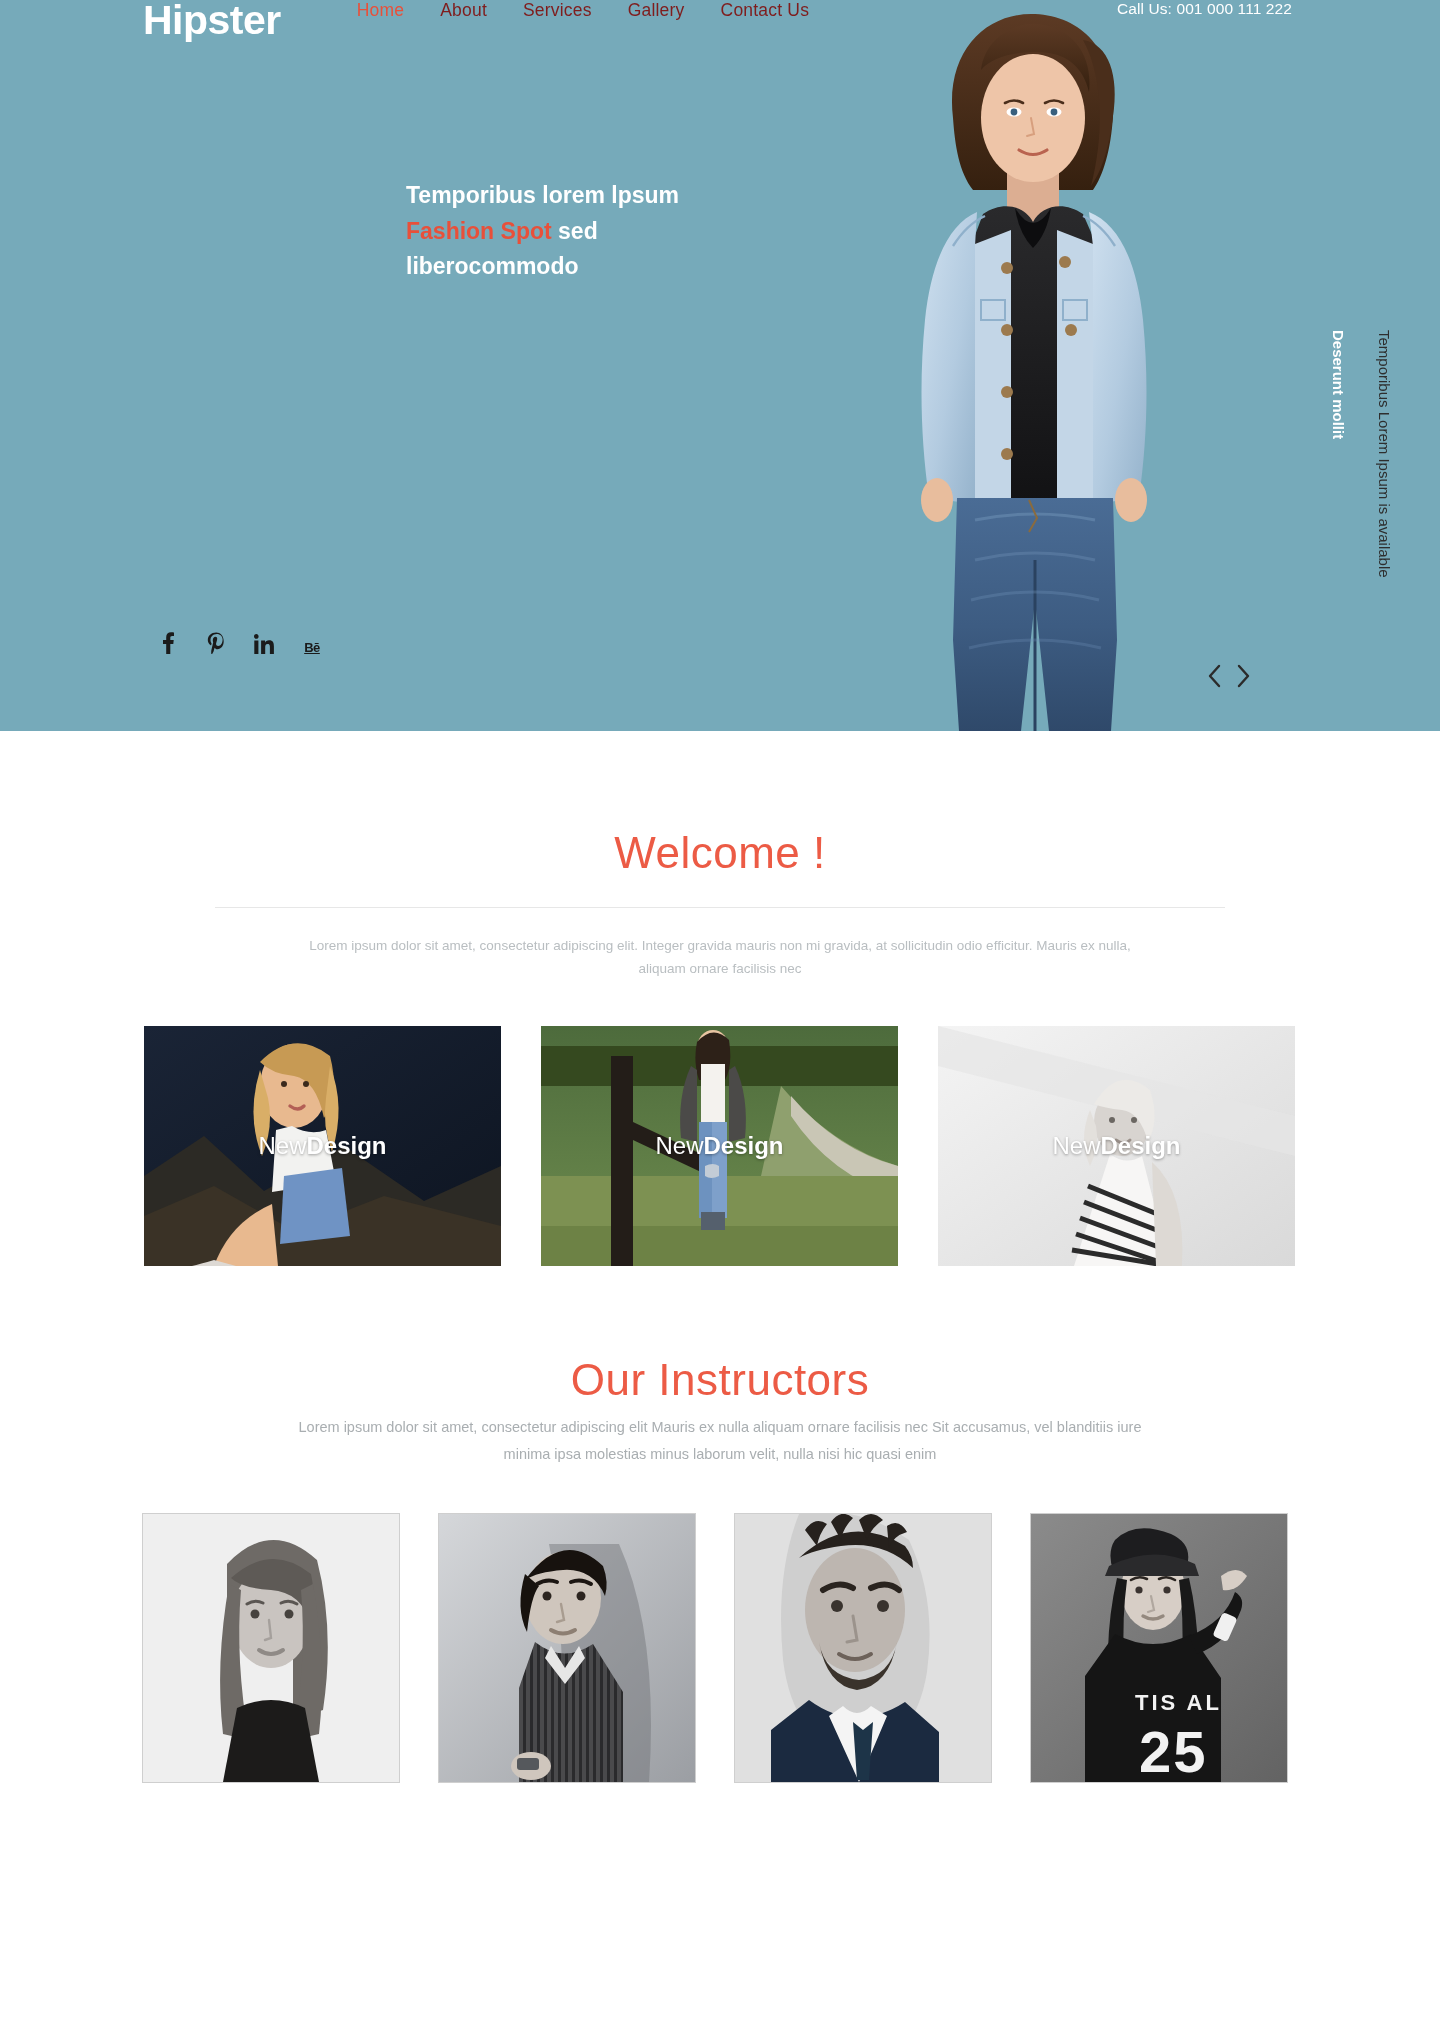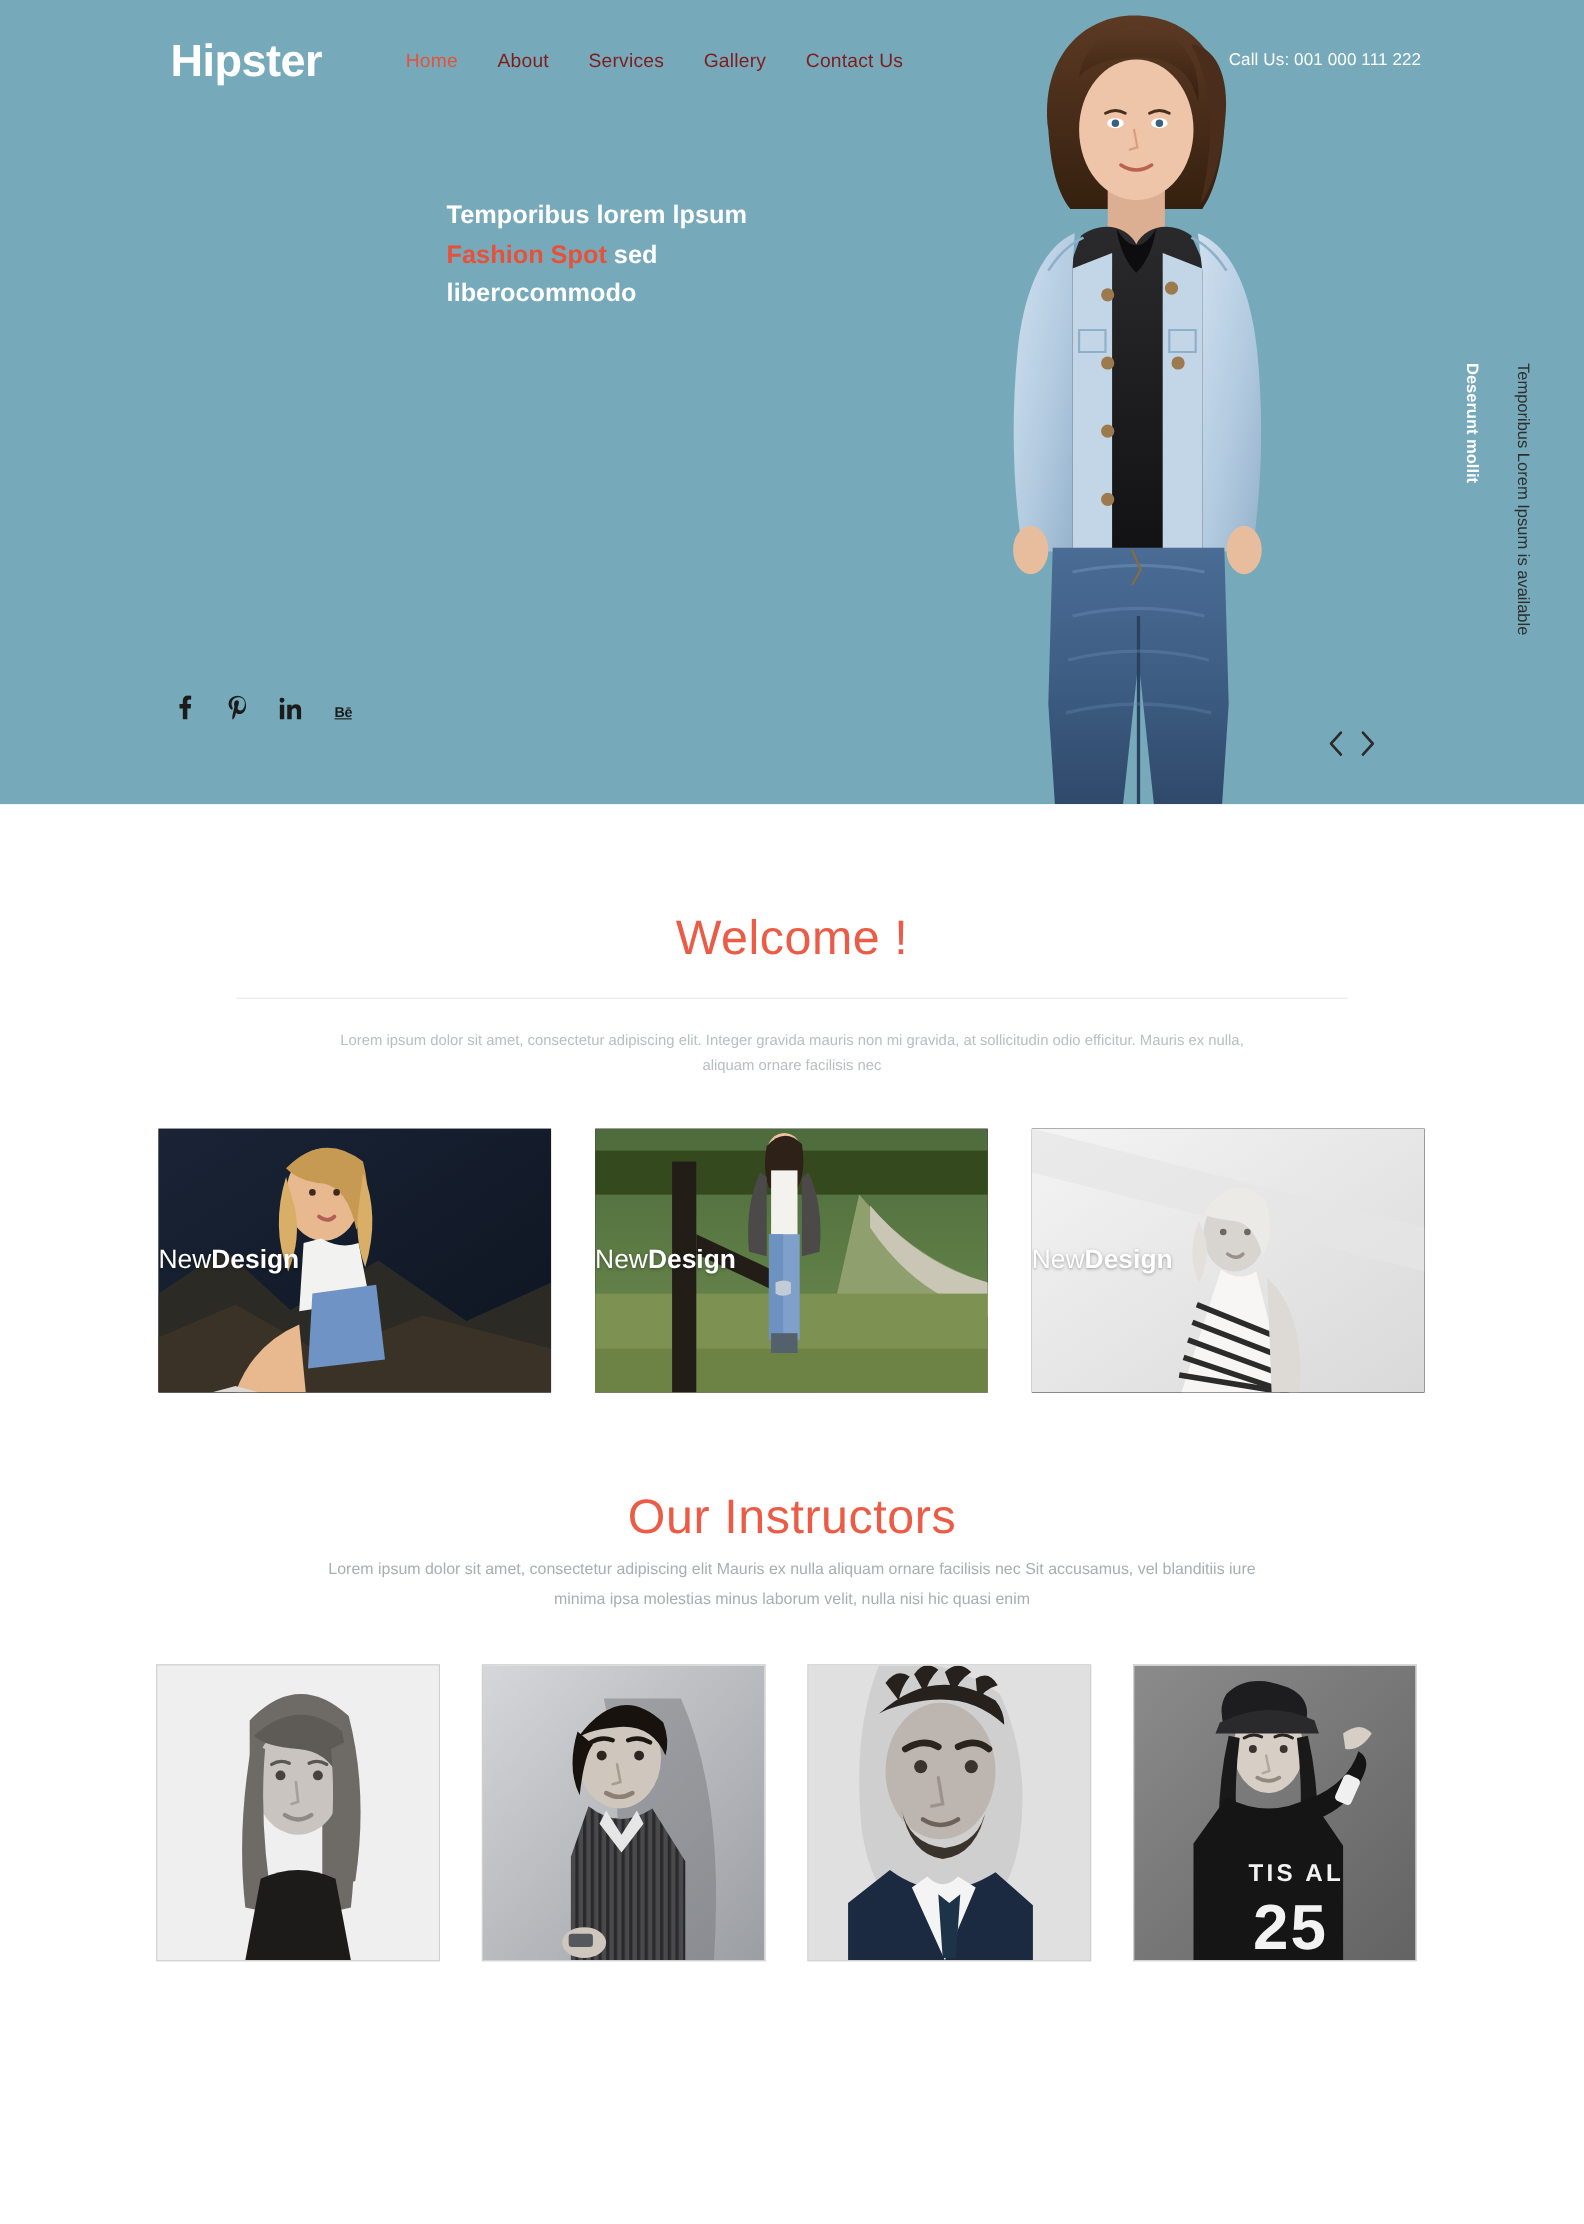--- a/index.html
+++ b/index.html
@@ -31,23 +31,22 @@
   }
   .hero-model svg { display: block; }
 
   
   .topbar {
     position: absolute;
     top: 0; left: 0;
     width: 1344px;
     height: 110px;
     display: flex;
-    align-items: center;
+    align-items: flex-start;
     z-index: 6;
-    padding-left: 12px;
   }
   .brand {
     margin-left: 143px;
     color: #ffffff;
     font-size: 41px;
     font-weight: bold;
     letter-spacing: -0.5px;
     line-height: 1;
     font-family: "Liberation Sans", sans-serif;
   }
@@ -203,20 +202,21 @@
     height: 240px;
     overflow: hidden;
     background: #222;
   }
   .gcard svg { display:block; width:100%; height:100%; }
   .gcap {
     position: absolute;
     left: 0; right: 0;
     top: 50%;
     transform: translateY(-50%);
+    text-align: center;
     color: #ffffff;
     font-size: 24px;
     line-height: 1;
     text-shadow: 0 1px 3px rgba(0,0,0,.35);
     pointer-events: none;
   }
   .gcap b { font-weight: bold; }
   .gcap span { font-weight: 300; }
 
   

